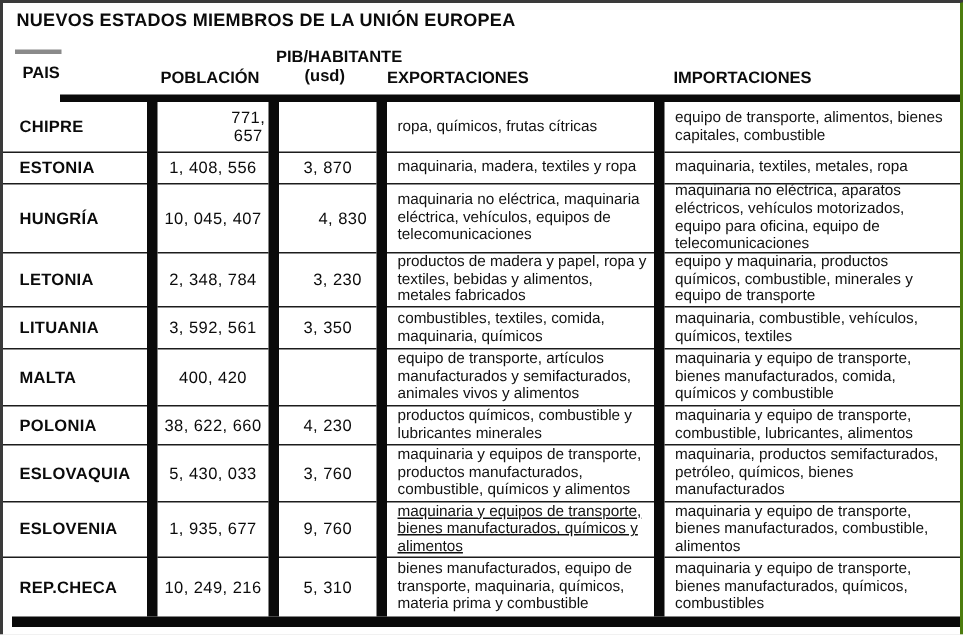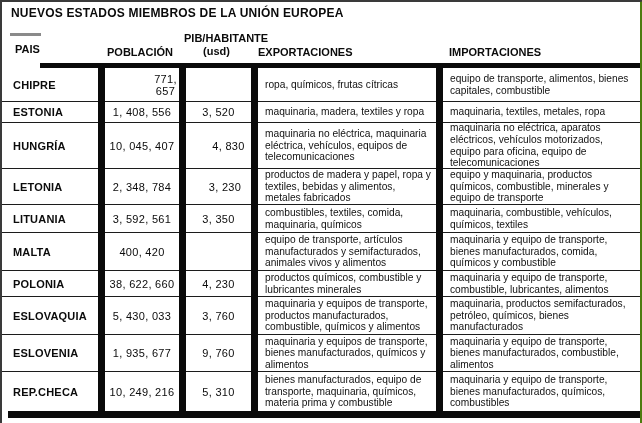--- a/index.html
+++ b/index.html
@@ -76,21 +76,21 @@
   <div class="thick-top"></div>
 
   <div class="body" id="table-body" style="grid-template-rows: 33px 21px 46px 36px 28px 38px 26px 38px 37px 40px;">
       <div class="cell c-pais" style="grid-area: 1 / 1;">CHIPRE</div>
       <div class="cell c-num" style="grid-area: 1 / 3; padding-left: 47px;">771, 657</div>
       <div class="cell c-num" style="grid-area: 1 / 5;"></div>
       <div class="cell c-text" style="grid-area: 1 / 7;">ropa, químicos, frutas cítricas</div>
       <div class="cell c-text" style="grid-area: 1 / 9;">equipo de transporte, alimentos, bienes capitales, combustible</div>
       <div class="cell c-pais sep" style="grid-area: 2 / 1;">ESTONIA</div>
       <div class="cell c-num sep" style="grid-area: 2 / 3;">1, 408, 556</div>
-      <div class="cell c-num sep" style="grid-area: 2 / 5;">3, 520</div>
+      <div class="cell c-num sep" style="grid-area: 2 / 5;">3, 870</div>
       <div class="cell c-text sep" style="grid-area: 2 / 7;">maquinaria, madera, textiles y ropa</div>
       <div class="cell c-text sep" style="grid-area: 2 / 9;">maquinaria, textiles, metales, ropa</div>
       <div class="cell c-pais sep" style="grid-area: 3 / 1;">HUNGRÍA</div>
       <div class="cell c-num sep" style="grid-area: 3 / 3;">10, 045, 407</div>
       <div class="cell c-num sep" style="grid-area: 3 / 5; padding-left: 20px;">4, 830</div>
       <div class="cell c-text sep" style="grid-area: 3 / 7;">maquinaria no eléctrica, maquinaria eléctrica, vehículos, equipos de telecomunicaciones</div>
       <div class="cell c-text sep" style="grid-area: 3 / 9;">maquinaria no eléctrica, aparatos eléctricos, vehículos motorizados, equipo para oficina, equipo de telecomunicaciones</div>
       <div class="cell c-pais sep" style="grid-area: 4 / 1;">LETONIA</div>
       <div class="cell c-num sep" style="grid-area: 4 / 3;">2, 348, 784</div>
       <div class="cell c-num sep" style="grid-area: 4 / 5; padding-left: 13px;">3, 230</div>
@@ -112,21 +112,21 @@
       <div class="cell c-text sep" style="grid-area: 7 / 7;">productos químicos, combustible y lubricantes minerales</div>
       <div class="cell c-text sep" style="grid-area: 7 / 9;">maquinaria y equipo de transporte, combustible, lubricantes, alimentos</div>
       <div class="cell c-pais sep" style="grid-area: 8 / 1;">ESLOVAQUIA</div>
       <div class="cell c-num sep" style="grid-area: 8 / 3;">5, 430, 033</div>
       <div class="cell c-num sep" style="grid-area: 8 / 5;">3, 760</div>
       <div class="cell c-text sep" style="grid-area: 8 / 7;">maquinaria y equipos de transporte, productos manufacturados, combustible, químicos y alimentos</div>
       <div class="cell c-text sep" style="grid-area: 8 / 9;">maquinaria, productos semifacturados, petróleo, químicos, bienes manufacturados</div>
       <div class="cell c-pais sep" style="grid-area: 9 / 1;">ESLOVENIA</div>
       <div class="cell c-num sep" style="grid-area: 9 / 3;">1, 935, 677</div>
       <div class="cell c-num sep" style="grid-area: 9 / 5;">9, 760</div>
-      <div class="cell c-text sep" style="grid-area: 9 / 7;">maquinaria y equipos de transporte, bienes manufacturados, químicos y alimentos</div>
+      <div class="cell c-text sep" style="grid-area: 9 / 7; text-decoration: underline;">maquinaria y equipos de transporte, bienes manufacturados, químicos y alimentos</div>
       <div class="cell c-text sep" style="grid-area: 9 / 9;">maquinaria y equipo de transporte, bienes manufacturados, combustible, alimentos</div>
       <div class="cell c-pais sep" style="grid-area: 10 / 1;">REP.CHECA</div>
       <div class="cell c-num sep" style="grid-area: 10 / 3;">10, 249, 216</div>
       <div class="cell c-num sep" style="grid-area: 10 / 5;">5, 310</div>
       <div class="cell c-text sep" style="grid-area: 10 / 7;">bienes manufacturados, equipo de transporte, maquinaria, químicos, materia prima y combustible</div>
       <div class="cell c-text sep" style="grid-area: 10 / 9;">maquinaria y equipo de transporte, bienes manufacturados, químicos, combustibles</div>
       <div class="vbar" style="grid-area: 1 / 2 / -1;"></div>
       <div class="vbar" style="grid-area: 1 / 4 / -1;"></div>
       <div class="vbar" style="grid-area: 1 / 6 / -1;"></div>
       <div class="vbar" style="grid-area: 1 / 8 / -1;"></div>

